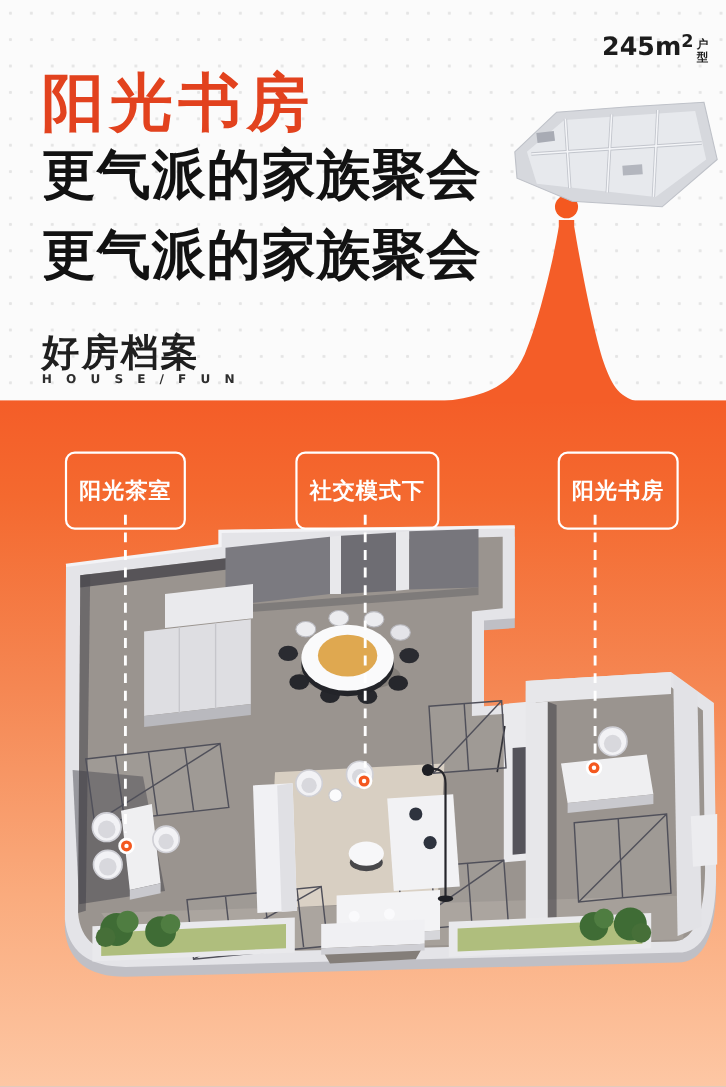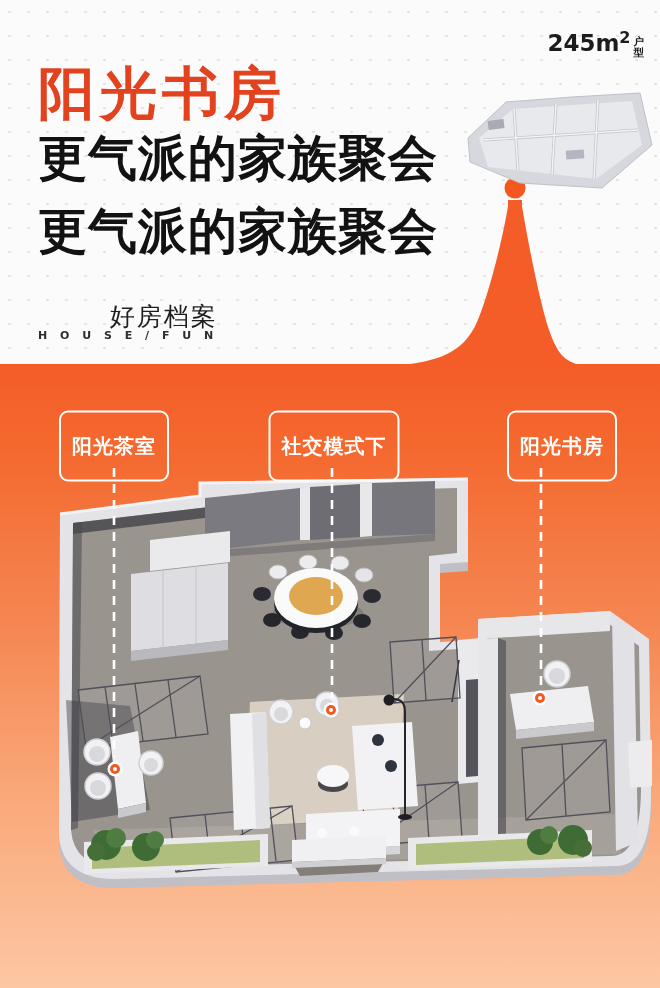--- a/index.html
+++ b/index.html
@@ -21,21 +21,21 @@
   .title-1{top:56px;font-size:57px;letter-spacing:5px;color:#E2421E;}
   .title-2{top:126px;font-size:49px;letter-spacing:1px;color:#121212;}
   .title-3{top:199px;font-size:49px;letter-spacing:1px;color:#121212;}
   
   .area-badge{position:absolute;top:32px;right:16px;display:flex;align-items:flex-start;color:#1C1C1C;}
   .area-value{font-size:23px;font-weight:600;line-height:1;}
   .area-sup{font-size:16px;font-weight:600;line-height:1;margin-top:-2px;}
   .area-unit{display:flex;flex-direction:column;font-size:10.5px;font-weight:600;line-height:11px;margin-left:3px;margin-top:4px;}
   
   .logo{position:absolute;left:38px;top:304px;color:#1F1F1F;}
-  .logo-cn{font-family:"DejaVu Serif","Liberation Serif",serif;font-size:25px;font-weight:400;letter-spacing:2px;line-height:1;text-align:right;}
+  .logo-cn{font-family:"DejaVu Serif","Liberation Serif",serif;font-size:34px;font-weight:700;letter-spacing:2px;line-height:1;}
   .logo-en{font-size:11px;font-weight:700;letter-spacing:4.5px;margin-top:0;color:#2E2E2E;}
   
   .room-label{
     position:absolute;transform:translate(-50%,-50%);
     color:#FFFFFF;border:2.5px solid #FFFFFF;border-radius:9px;
     padding:20px 11px;font-size:20px;font-weight:700;letter-spacing:1px;
     white-space:nowrap;z-index:3;
   }
 </style>
 </head>

